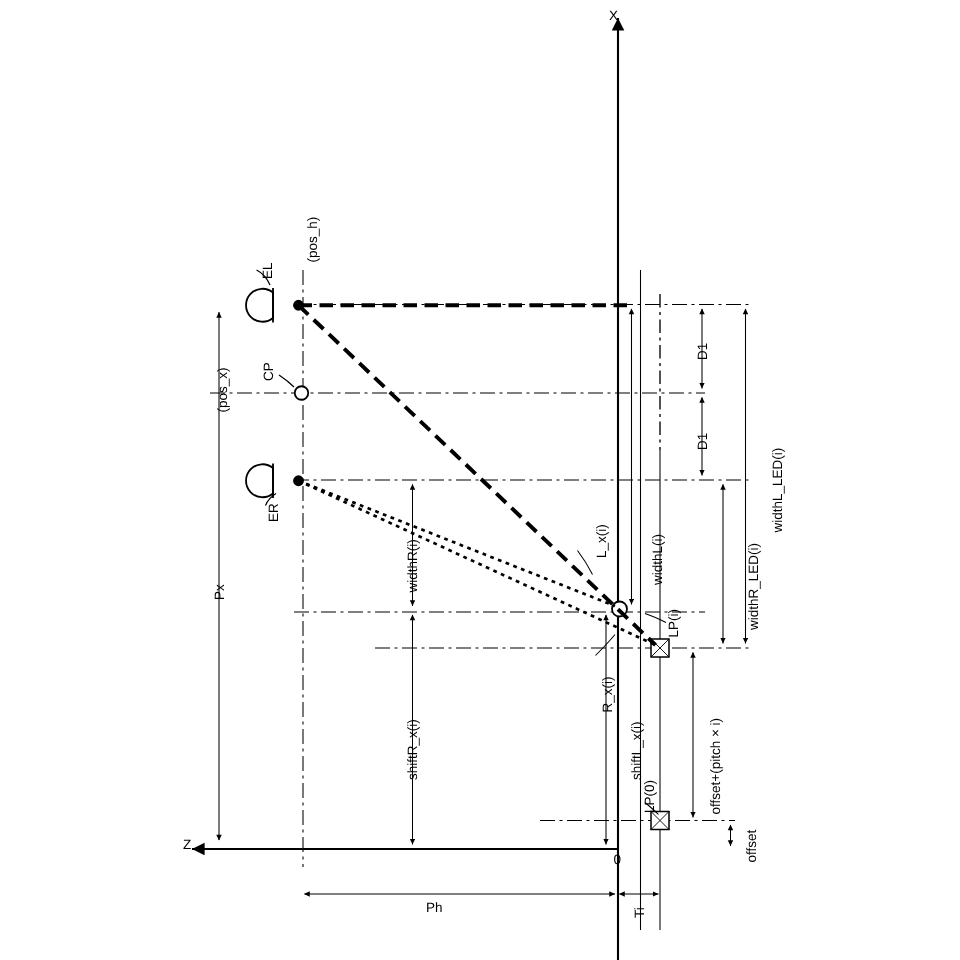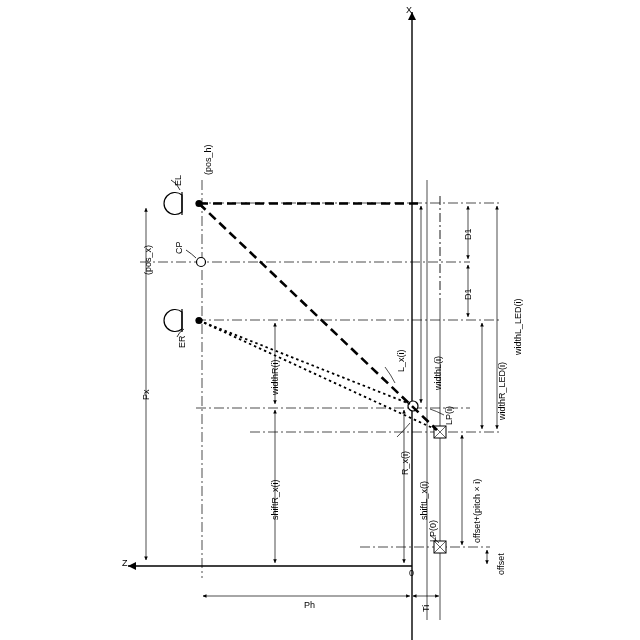--- a/index.html
+++ b/index.html
@@ -173,21 +173,21 @@
   <div class="lbl" style="left:122px; top:558px;">Z</div>
   <div class="lbl" style="left:409px; top:568px;">0</div>
 
   <div class="lbl rot90" style="left:173px; top:186px;">EL</div>
   <div class="lbl rot90" style="left:203px; top:175px;">(pos_h)</div>
   <div class="lbl rot90" style="left:174px; top:254px;">CP</div>
   <div class="lbl rot90" style="left:143px; top:275px;">(pos_x)</div>
   <div class="lbl rot90" style="left:177px; top:348px;">ER</div>
 
   <div class="lbl rot90" style="left:141px; top:400px;">Px</div>
-  <div class="lbl" style="left:304px; top:600px;text-align:center;">Ph</div>
+  <div class="lbl" style="left:284px; top:600px;text-align:center;">Ph</div>
   <div class="lbl rot90" style="left:421px; top:612px;">Ti</div>
 
   <div class="lbl rot90" style="left:463px; top:240px;">D1</div>
   <div class="lbl rot90" style="left:463px; top:300px;">D1</div>
 
   <div class="lbl rot90" style="left:513px; top:355px;">widthL_LED(i)</div>
   <div class="lbl rot90" style="left:497px; top:420px;">widthR_LED(i)</div>
 
   <div class="lbl rot90" style="left:433px; top:390px;">widthL(i)</div>
   <div class="lbl rot90" style="left:270px; top:395px;">widthR(i)</div>

